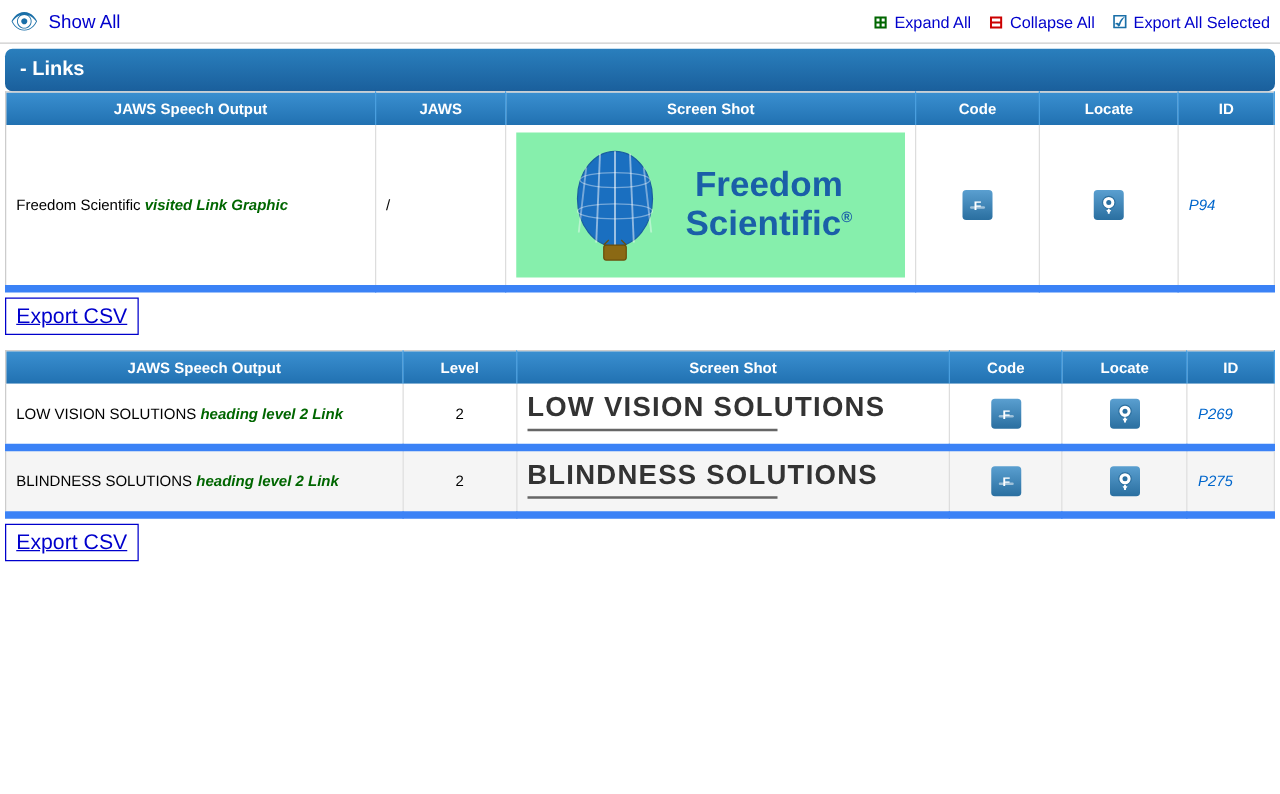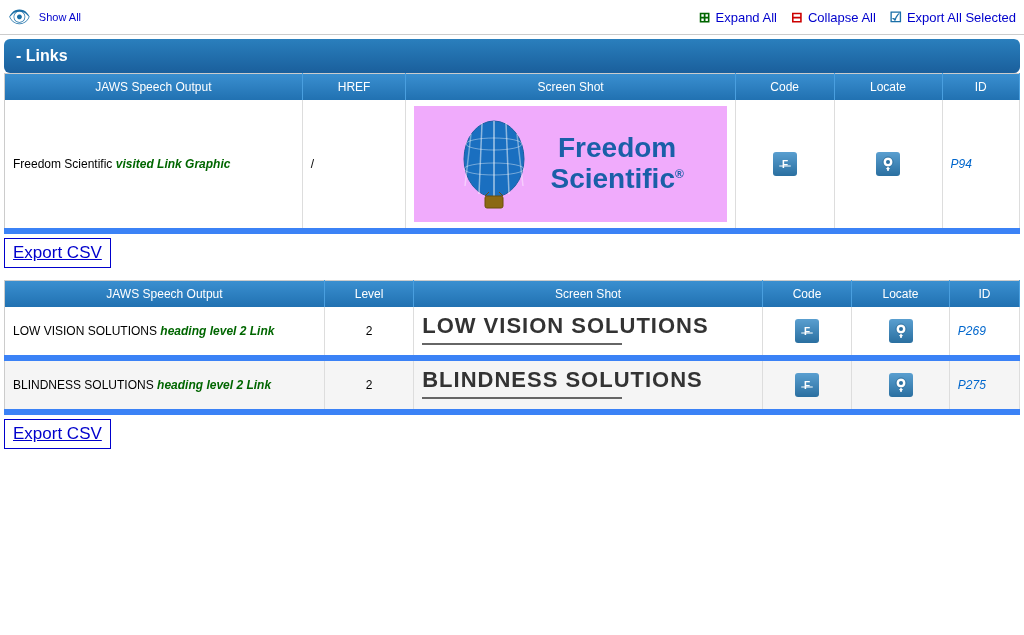--- a/index.html
+++ b/index.html
@@ -25,21 +25,21 @@
       flex: 1;
     }
     .toolbar-right {
       display: flex;
       align-items: center;
       gap: 12px;
     }
     .show-all-link {
       color: #0000cc;
       text-decoration: none;
-      font-size: 11px;
+      font-size: 15px;
     }
     .eye-icon {
       color: #1a6fa8;
       font-size: 18px;
       margin-right: 4px;
     }
     .toolbar-btn {
       display: flex;
       align-items: center;
       gap: 3px;
@@ -80,21 +80,21 @@
       border: 1px solid #ccc;
     }
     .data-table thead tr {
       background: linear-gradient(to bottom, #3a8fd0, #2070b0);
       color: white;
     }
     .data-table thead th {
       padding: 6px 24px;
       text-align: center;
       font-size: 12px;
-      font-weight: normal;
+      font-weight: bold;
       border-right: 1px solid #4a9fdf;
     }
     .data-table thead th:first-child {
       text-align: center;
     }
     .data-table tbody tr {
       border-bottom: 6px solid #3b82f6;
     }
     .data-table tbody tr:nth-child(odd) {
       background: #fff;
@@ -124,21 +124,21 @@
     
     .screenshot-cell {
       text-align: center;
       padding: 4px;
     }
     .freedom-scientific-logo {
       display: flex;
       align-items: center;
       justify-content: center;
       padding: 8px;
-      background: #f0abfc;
+      background: #86efac;
       gap: 18px;
     }
 
     .fs-text {
       font-size: 28px;
       font-weight: bold;
       color: #1a5fa8;
       font-family: Arial, sans-serif;
       line-height: 1.1;
     }
@@ -234,21 +234,21 @@
 
 <div class="section-wrapper">
   <div class="section-header">
     <span>- Links</span>
   </div>
 
   <table class="data-table">
     <thead>
       <tr>
         <th>JAWS Speech Output</th>
-        <th>HREF</th>
+        <th>JAWS</th>
         <th>Screen Shot</th>
         <th>Code</th>
         <th>Locate</th>
         <th>ID</th>
       </tr>
     </thead>
     <tbody>
       <tr>
         <td>
           <span>Freedom Scientific </span><span class="visited-link">visited Link Graphic</span>

